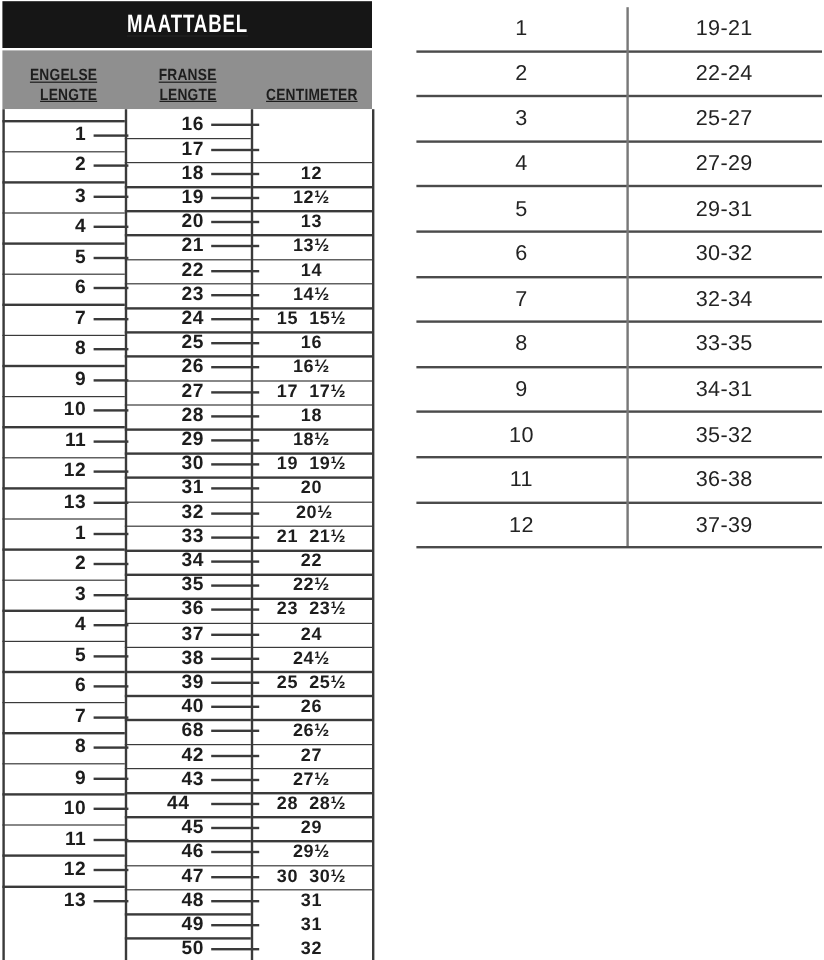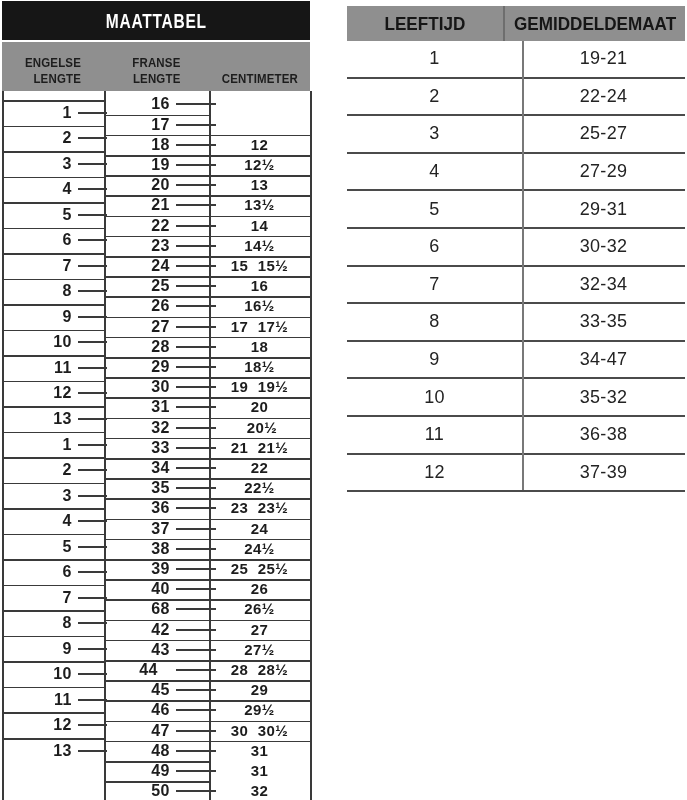--- a/index.html
+++ b/index.html
@@ -1,20 +1,20 @@
 <!DOCTYPE html>
 <html style="--c-black: #161616; --c-gray: #8f8f8f; --c-line: #3a3a3a; --c-line2: #4b4b4b;"><head>
 <meta charset="utf-8">
 <style>
   html,body{margin:0;padding:0;background:#fff;}
   .stage{position:relative;width:687px;height:800px;background:#ffffff;overflow:hidden;
          font-family:"Liberation Sans","DejaVu Sans",sans-serif;color:#1d1d1d;}
 
   
-  .lt{position:absolute;left:2px;top:1px;width:308px;}
+  .lt{position:absolute;left:2px;top:1px;width:308px;text-decoration:underline;}
   .title-bar{height:39px;background:var(--c-black);display:flex;align-items:center;justify-content:center;}
   .title-bar .t{color:#fff;font-size:21px;font-weight:700;letter-spacing:1px;
                 display:inline-block;transform:scaleX(.74);transform-origin:center;white-space:nowrap;}
   .lt-gap{height:2px;background:#fff;}
   .lt-head{height:49px;background:var(--c-gray);display:flex;}
   .lt-head .hc{display:flex;align-items:flex-end;justify-content:center;text-align:right;
                padding-bottom:4px;box-sizing:border-box;}
   .lt-head .hc span{display:inline-block;white-space:pre-line;font-size:13.5px;line-height:1.18;
                     font-weight:700;letter-spacing:.2px;transform:scaleX(.85);transform-origin:center bottom;}
   .hc1{width:102px;} .hc2{width:105px;} .hc3{width:101px;}
@@ -317,29 +317,20 @@
         <div class="cmv" style="left: 207px; width: 101px; top: 609.4px;">29½</div>
         <div class="cmv" style="left: 207px; width: 101px; top: 629.6px;">30  30½</div>
         <div class="cmv" style="left: 207px; width: 101px; top: 649.8px;">31</div>
         <div class="cmv" style="left: 207px; width: 101px; top: 670px;">31</div>
         <div class="cmv" style="left: 207px; width: 101px; top: 690.2px;">32</div>
       </div>
   </section>
 
   <section class="rt">
     <div class="rt-gap"></div>
-    <div class="rt-head">
-      <div class="hc rt-hc1">
-        <span>LEEFTIJD</span>
-      </div>
-      <div class="rt-hdiv"></div>
-      <div class="hc rt-hc2">
-        <span>GEMIDDELDEMAAT</span>
-      </div>
-    </div>
     <div class="rt-body" id="rt-body">
         <div class="rt-row">
           <div class="rt-c1">
             <span class="val">1</span>
           </div>
           <div class="rt-c2">
             <span class="val">19-21</span>
           </div>
         </div>
         <div class="rt-row">
@@ -396,21 +387,21 @@
           </div>
           <div class="rt-c2">
             <span class="val">33-35</span>
           </div>
         </div>
         <div class="rt-row">
           <div class="rt-c1">
             <span class="val">9</span>
           </div>
           <div class="rt-c2">
-            <span class="val">34-47</span>
+            <span class="val">34-31</span>
           </div>
         </div>
         <div class="rt-row">
           <div class="rt-c1">
             <span class="val">10</span>
           </div>
           <div class="rt-c2">
             <span class="val">35-32</span>
           </div>
         </div>

